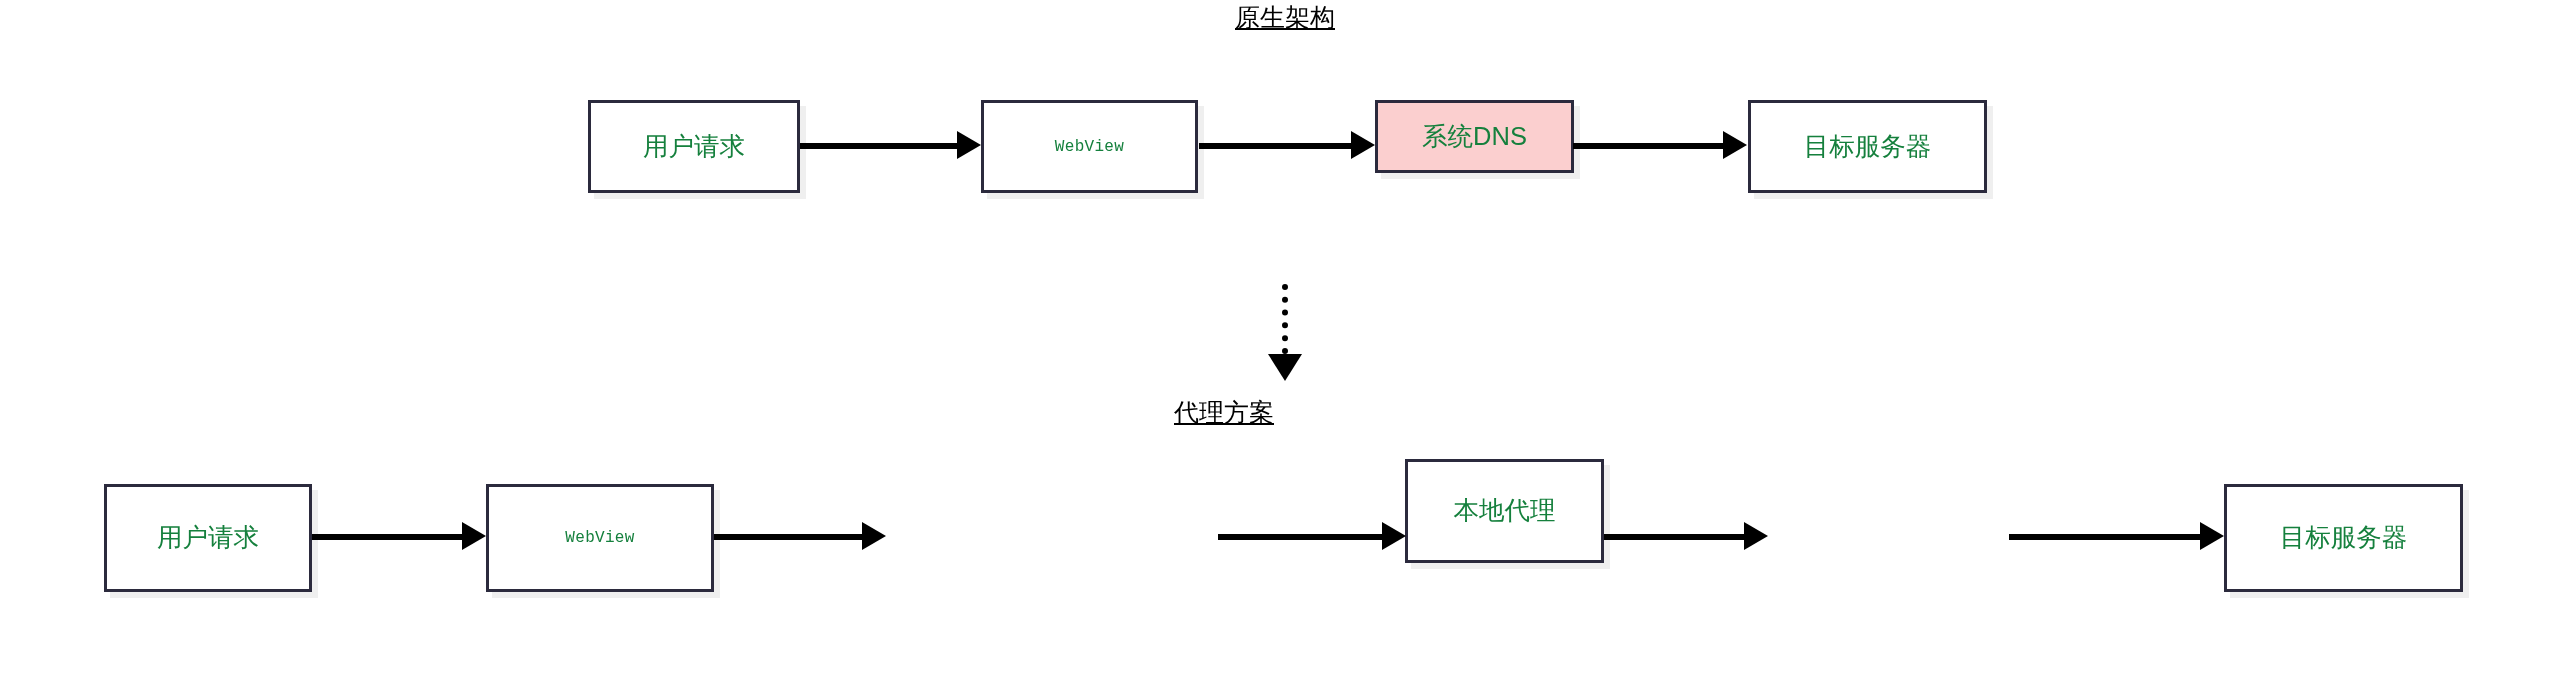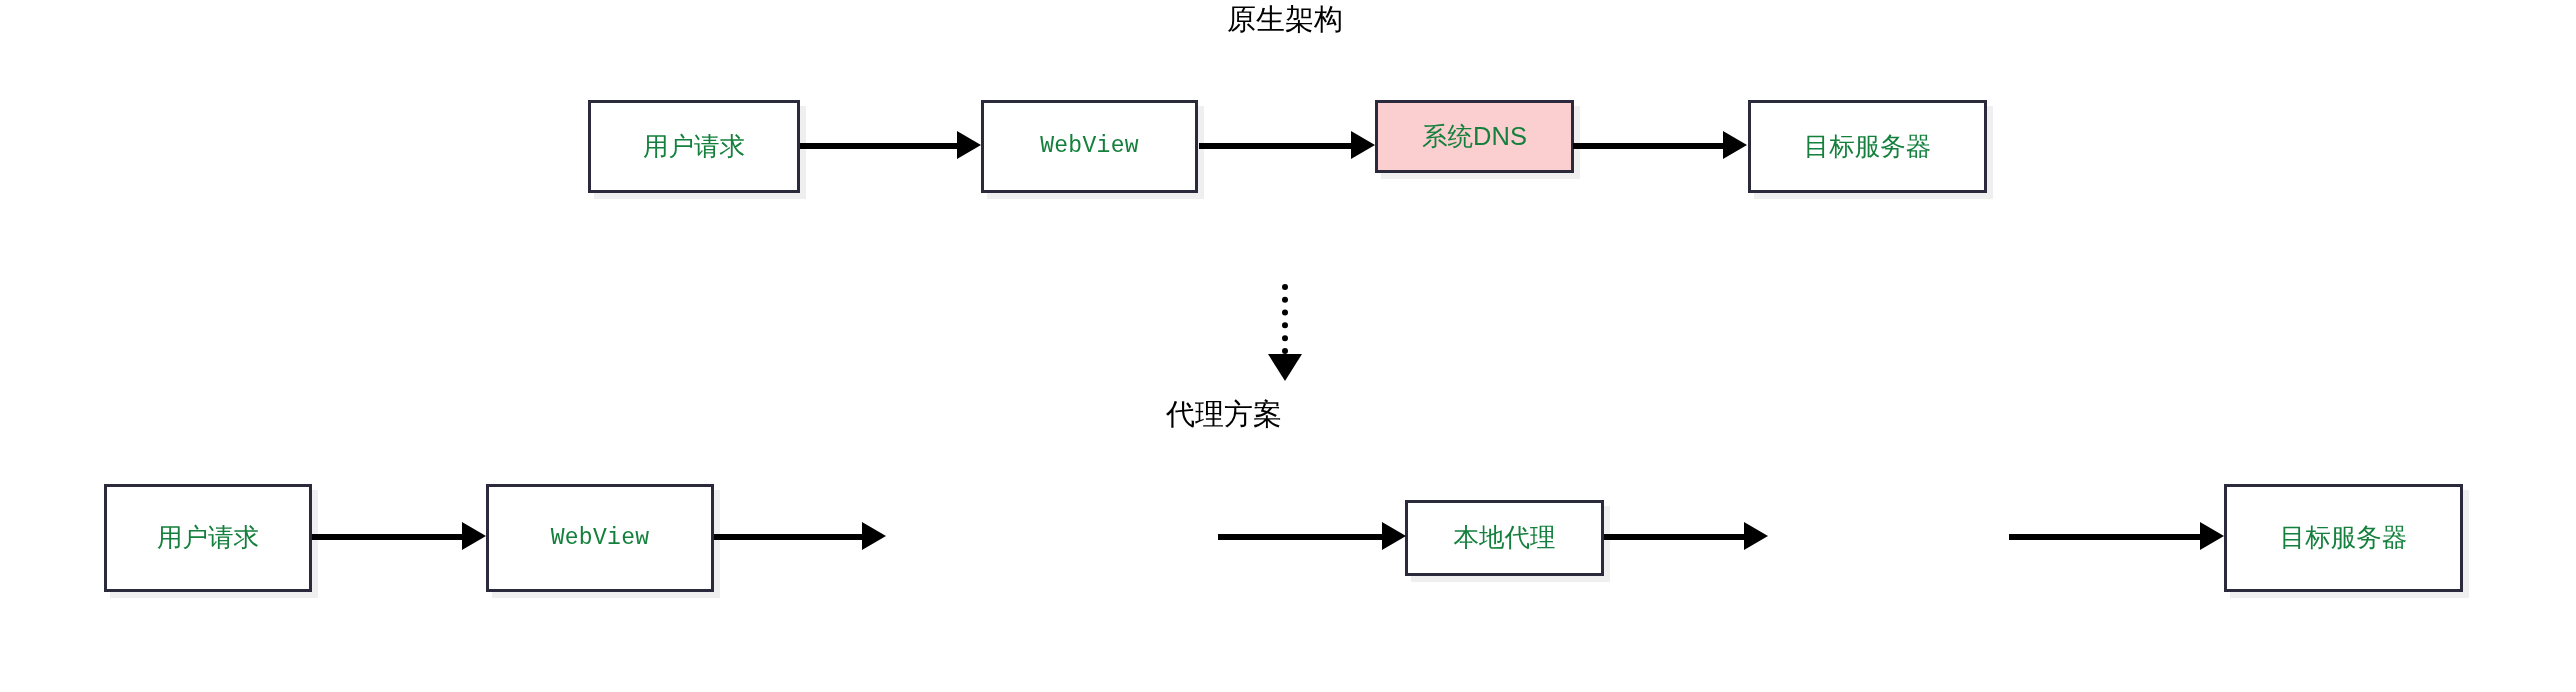--- a/index.html
+++ b/index.html
@@ -13,26 +13,27 @@
   #canvas {
     position: relative;
     width: 2576px;
     height: 692px;
     background: #ffffff;
     overflow: hidden;
   }
   .section-title {
     position: absolute;
     font-family: "Liberation Sans", sans-serif;
-    font-size: 29px;
+    font-size: 25px;
     color: #000000;
     white-space: nowrap;
     line-height: 1;
     text-align: center;
     transform: translateX(-50%);
+    text-decoration: underline;
   }
   
   .node {
     position: absolute;
     box-sizing: border-box;
     border: 3.4px solid #2b2a3d;
     background: #ffffff;
     display: flex;
     align-items: center;
     justify-content: center;
@@ -41,21 +42,21 @@
     box-shadow: 6px 6px 0 0 #efefef;
   }
   .node .node-label {
     font-family: "Liberation Sans", sans-serif;
     font-size: 25.5px;
     line-height: 1;
     color: #15803d;
   }
   .node.mono .node-label {
     font-family: "Liberation Mono", monospace;
-    font-size: 23px;
+    font-size: 16px;
     letter-spacing: 0.3px;
   }
   
   .arrow-h {
     position: absolute;
     height: 0;
   }
   .arrow-h .shaft {
     position: absolute;
     left: 0;
@@ -141,21 +142,21 @@
 
   <div class="node" style="left:104px; top:484px; width:208px; height:108px;">
     <span class="node-label">用户请求</span>
   </div>
 
   <div class="node mono" style="left:486px; top:484px; width:228px; height:108px;">
     <span class="node-label">WebView</span>
   </div>
 
 
-  <div class="node" style="left:1405px; top:500px; width:199px; height:76px;">
+  <div class="node" style="left:1405px; top:459px; width:199px; height:104px;">
     <span class="node-label">本地代理</span>
   </div>
 
 
   <div class="node" style="left:2224px; top:484px; width:239px; height:108px;">
     <span class="node-label">目标服务器</span>
   </div>
 
   <div class="arrow-h" style="left:312px; top:537px; width:174px;">
     <div class="shaft" style="width:150px;"></div>

